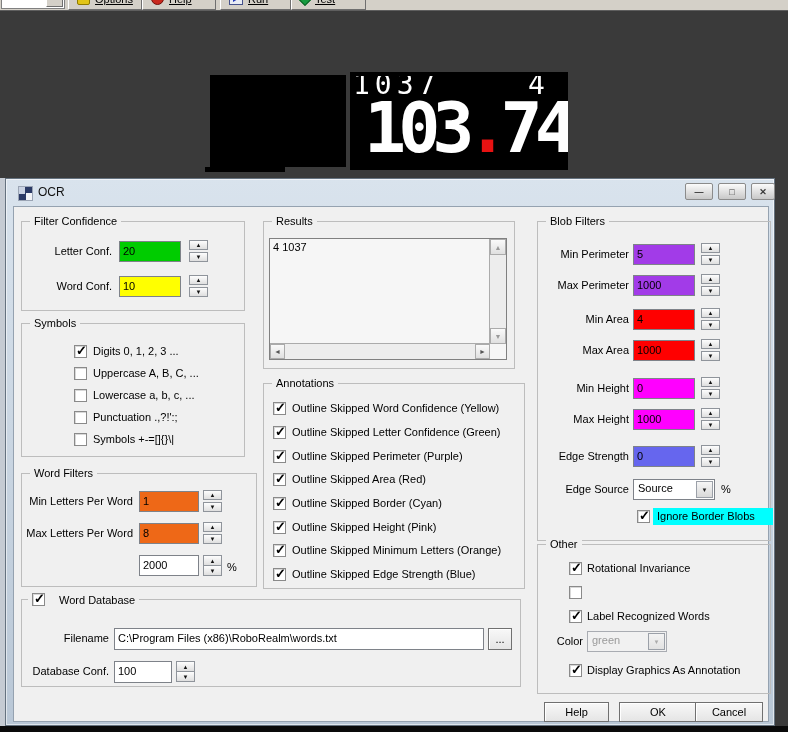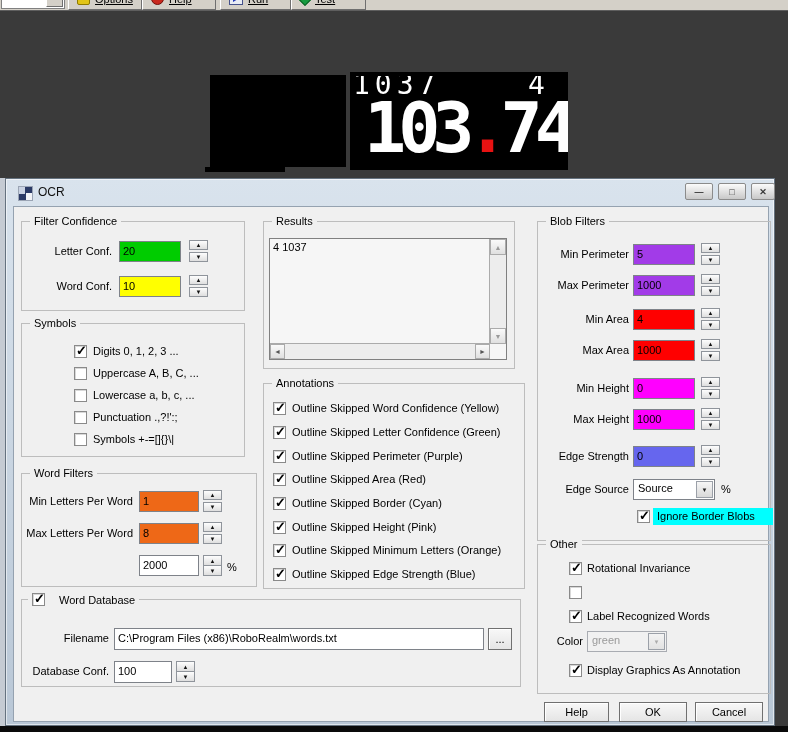--- a/index.html
+++ b/index.html
@@ -287,18 +287,18 @@
     <div class="lb" style="left:581px;top:427px;">Label Recognized Words</div>
     <div class="lb lbr" style="left:535px;top:452px;width:42px;">Color</div>
     <div class="drop disabled" style="left:581px;top:452px;width:80px;text-align:right;">
       <span class="txt">green</span>
       <span class="dbtn">▼</span>
     </div>
     <span class="cb on" style="left:563px;top:485px;"></span>
     <div class="lb" style="left:581px;top:481px;">Display Graphics As Annotation</div>
 
     <div class="pbtn" style="left:538px;top:523px;width:65px;">Help</div>
-    <div class="pbtn" style="left:613px;top:523px;width:68px;">OK</div>
+    <div class="pbtn" style="left:613px;top:523px;width:78px;">OK</div>
     <div class="pbtn" style="left:689px;top:523px;width:68px;">Cancel</div>
   </div>
 
   <div id="bottombar"></div>
 </div>
 
 </body></html>

